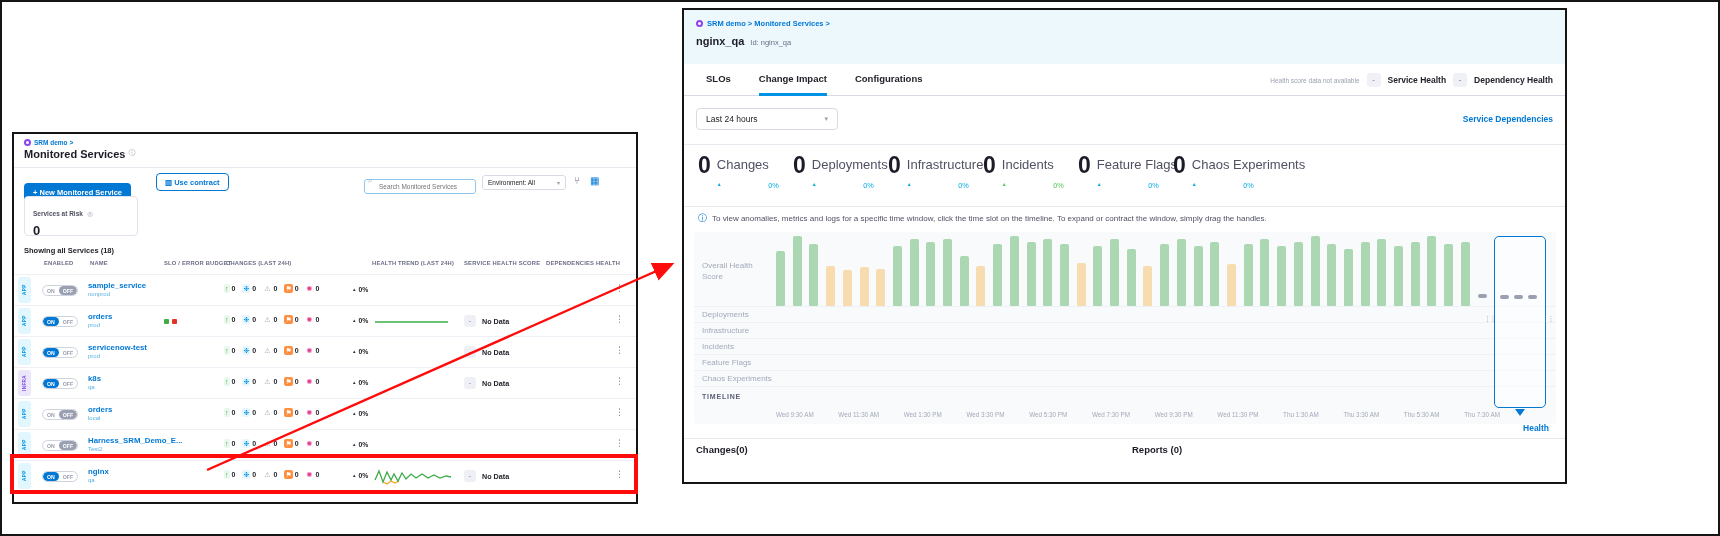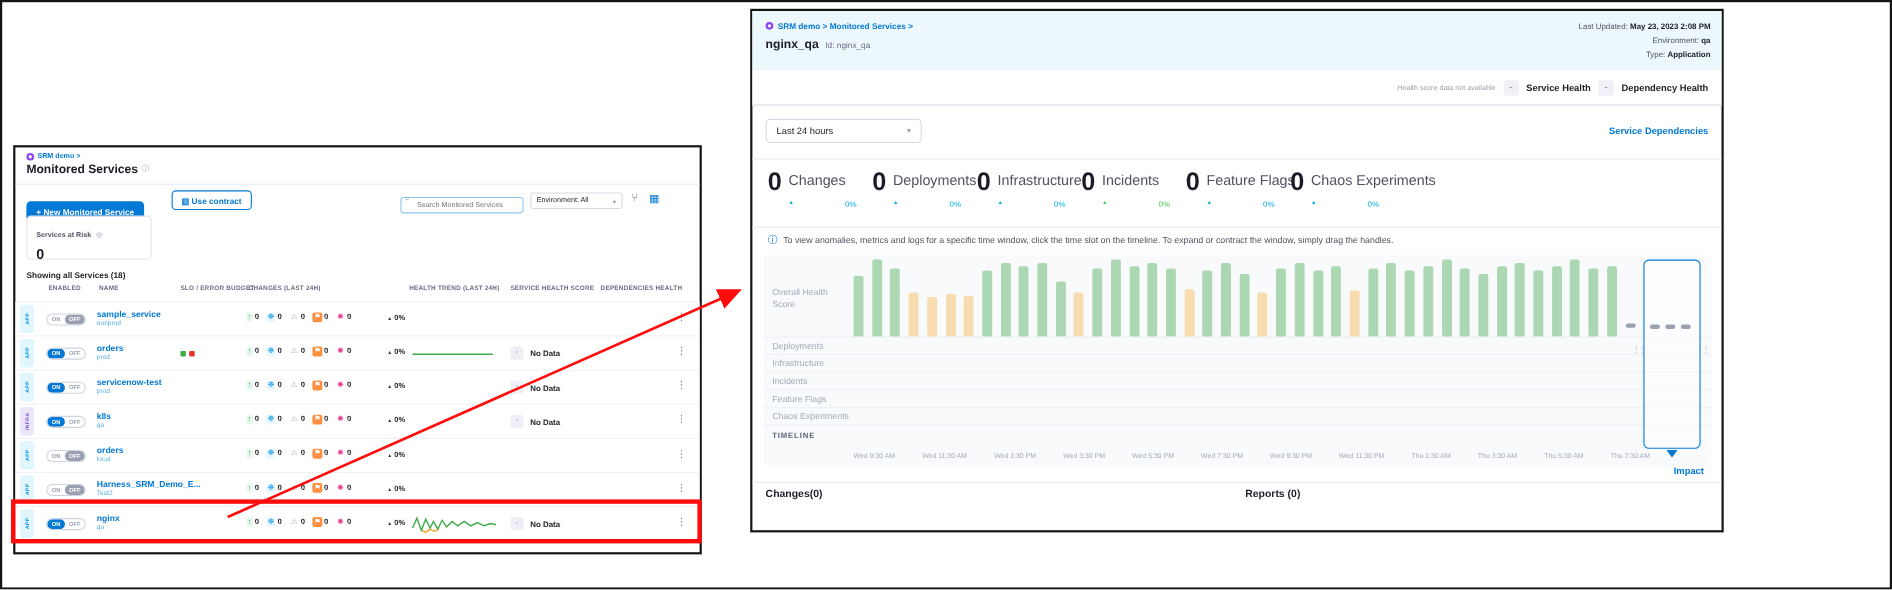--- a/index.html
+++ b/index.html
@@ -475,27 +475,27 @@
 
   <div id="right-panel">
     <div class="rp-head"></div>
     <div class="rp-breadcrumb">
       <span class="mod-icon"></span>
       <span>SRM demo &gt; Monitored Services &gt;</span>
     </div>
     <div class="rp-title">
       <span>nginx_qa</span><span class="rp-sub">Id: nginx_qa</span>
     </div>
-    <div class="rp-meta">
-      <div><span>Last Updated: </span><b>May 23, 2023 2:08 PM</b></div>
-      <div><span>Environment: </span><b>qa</b></div>
-      <div><span>Type: </span><b>Application</b></div>
-    </div>
 
     <div class="tabs-bar">
+      <div class="tabs">
+        <div class="tab">SLOs</div>
+        <div class="tab active">Change Impact</div>
+        <div class="tab">Configurations</div>
+      </div>
       <div class="tabs-right">
         <span class="hs-note">Health score data not available</span>
         <span class="mini-badge">-</span>
         <span class="hs-label">Service Health</span>
         <span class="mini-badge">-</span>
         <span class="hs-label">Dependency Health</span>
       </div>
     </div>
 
     <div class="time-select">
@@ -652,18 +652,18 @@
             <i></i>
             <i></i>
           </div>
         <span class="sel-handle l">⋮⋮</span>
         <span class="sel-handle r">⋮⋮</span>
         <div class="sel-tri"></div>
       </div>
 
     </div>
 
-    <div class="reset">Impact</div>
+    <div class="reset">Health</div>
     <div class="foot-div"></div>
     <div class="foot-lab" style="left:12px;">Changes(0)</div>
     <div class="foot-lab" style="left:448px;">Reports (0)</div>
   </div>
 </div>
 
 </body></html>

